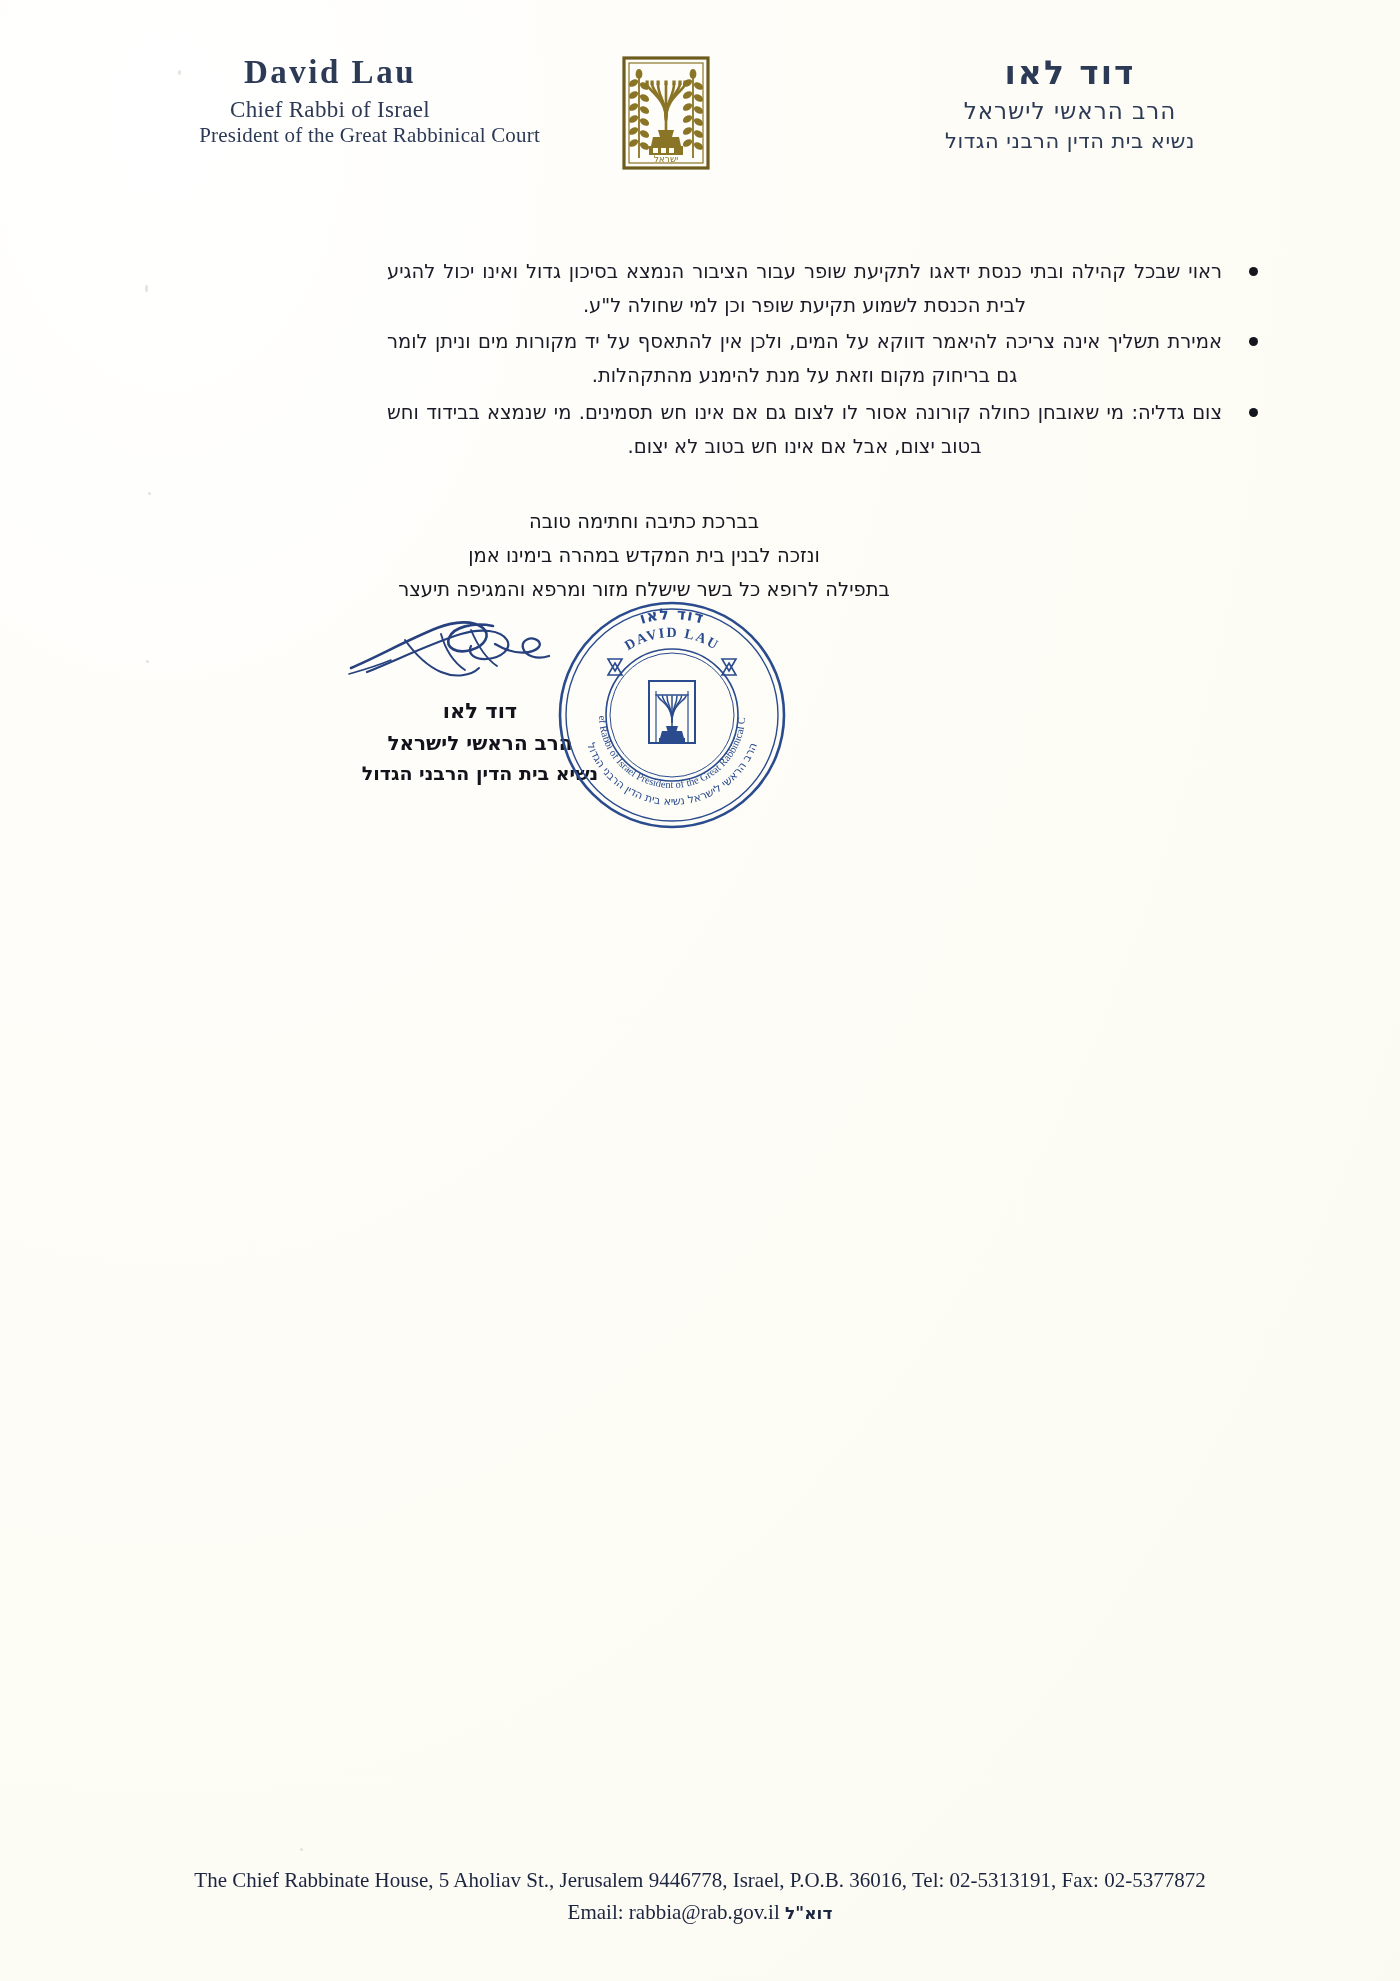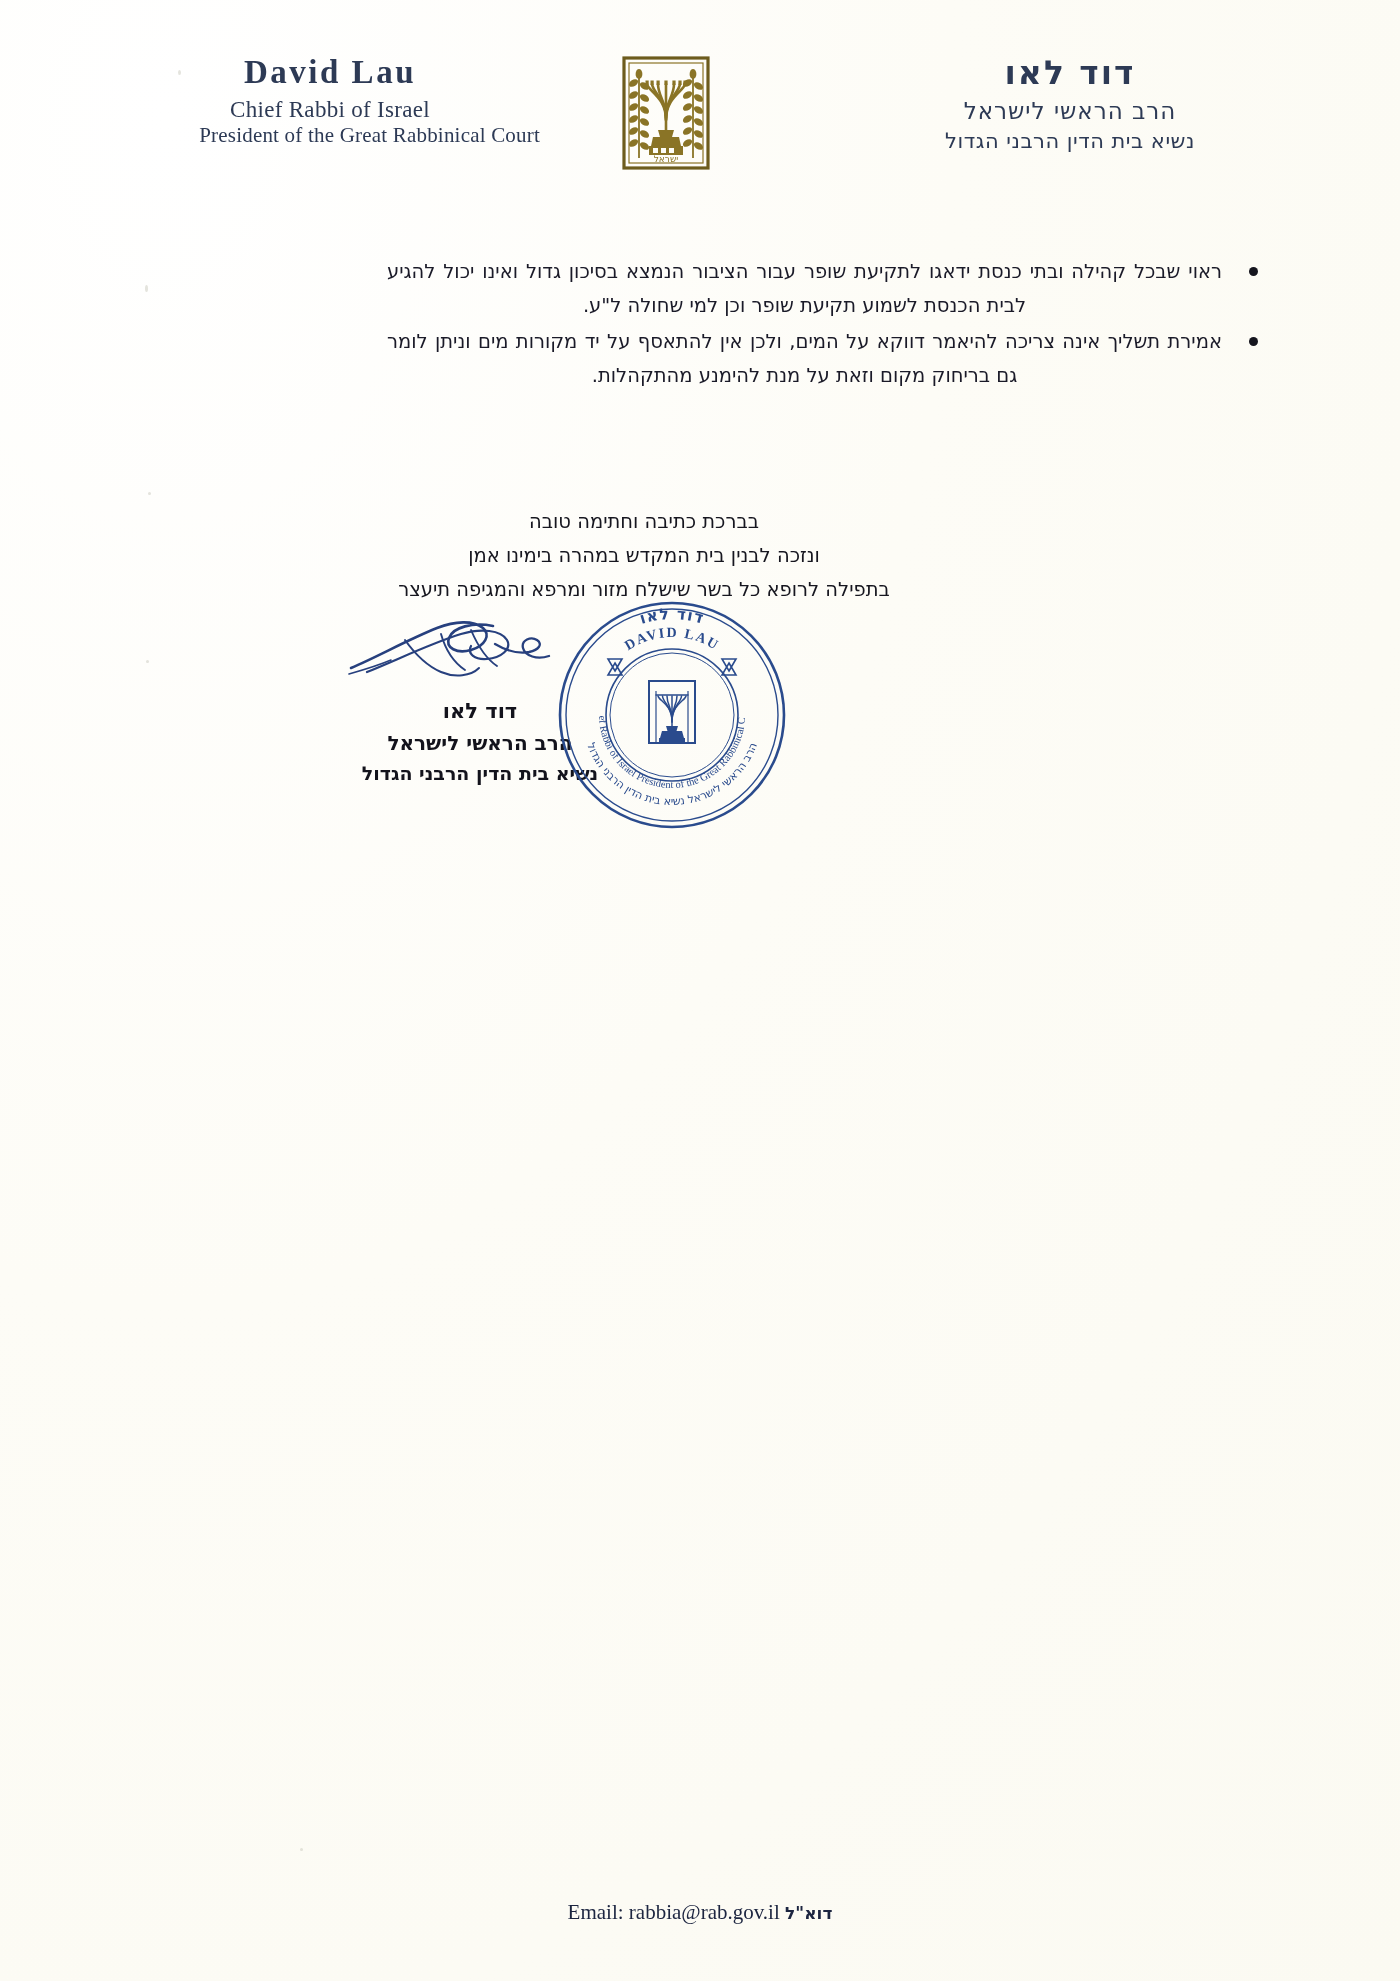--- a/index.html
+++ b/index.html
@@ -205,20 +205,24 @@
   <div class="body-block">
     <ul class="bullets">
       <li>
         <span class="dot"></span>
         <span>ראוי שבכל קהילה ובתי כנסת ידאגו לתקיעת שופר עבור הציבור הנמצא בסיכון גדול ואינו יכול להגיע לבית הכנסת לשמוע תקיעת שופר וכן למי שחולה ל"ע.</span>
       </li>
       <li>
         <span class="dot"></span>
         <span>אמירת תשליך אינה צריכה להיאמר דווקא על המים, ולכן אין להתאסף על יד מקורות מים וניתן לומר גם בריחוק מקום וזאת על מנת להימנע מהתקהלות.</span>
       </li>
+      <li>
+        <span class="dot"></span>
+        <span>צום גדליה: מי שאובחן כחולה קורונה אסור לו לצום גם אם אינו חש תסמינים. מי שנמצא בבידוד וחש בטוב יצום, אבל אם אינו חש בטוב לא יצום.</span>
+      </li>
     </ul>
   </div>
 
   <div class="blessing">
     <div>בברכת כתיבה וחתימה טובה</div>
     <div>ונזכה לבנין בית המקדש במהרה בימינו אמן</div>
     <div>בתפילה לרופא כל בשר שישלח מזור ומרפא והמגיפה תיעצר</div>
   </div>
 
   <div class="sig-area">
@@ -304,20 +308,21 @@
         </g>
         <g stroke="#2a4b8d" stroke-width="1.2" fill="none">
           <path d="M104 96 L104 148"></path>
           <path d="M136 96 L136 148"></path>
         </g>
       </svg>
     </div>
   </div>
 
   <div class="footer">
+    <div class="f-en">The Chief Rabbinate House, 5 Aholiav St., Jerusalem 9446778, Israel, P.O.B. 36016, Tel: 02-5313191, Fax: 02-5377872</div>
     <div class="f-mail">
       <span>Email:</span>
       <span>rabbia@rab.gov.il</span>
       <span class="he">דוא"ל</span>
     </div>
   </div>
 
   <div class="speck" style="left:145px;top:285px;width:3px;height:7px;"></div>
   <div class="speck" style="left:148px;top:492px;width:3px;height:3px;"></div>
   <div class="speck" style="left:146px;top:660px;width:3px;height:3px;"></div>

